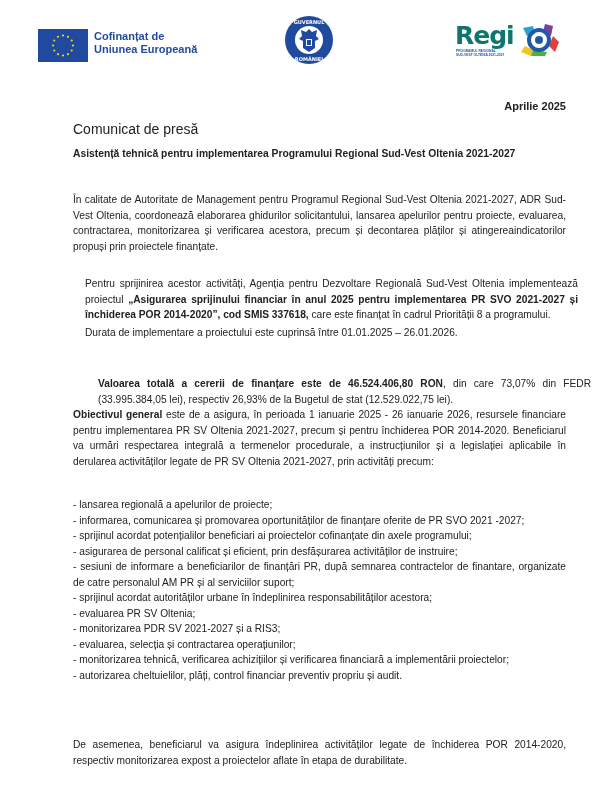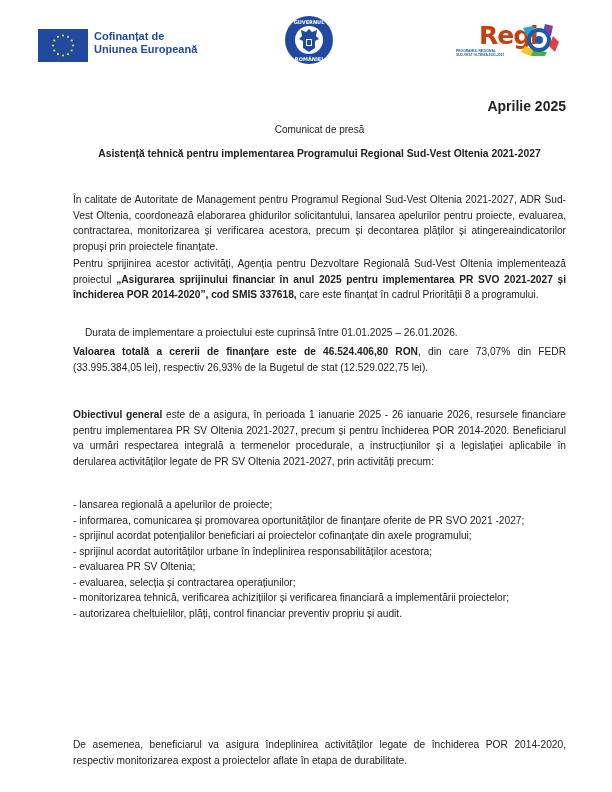--- a/index.html
+++ b/index.html
@@ -5,36 +5,36 @@
   html, body { margin: 0; padding: 0; background: #ffffff; }
   body { width: 612px; height: 792px; position: relative; overflow: hidden;
          font-family: "Liberation Sans", sans-serif; color: #1a1a1a; }
   .header { position: absolute; top: 0; left: 0; width: 612px; height: 90px; }
   .eu-flag { position: absolute; left: 38px; top: 29px; width: 50px; height: 33px; }
   .eu-text { position: absolute; left: 94px; top: 30px; font-family: "Liberation Sans", sans-serif;
              font-weight: bold; font-size: 11px; line-height: 13px; color: #1f4a9e; }
   .gov-logo { position: absolute; left: 284px; top: 15px; width: 50px; height: 50px; }
   .regio-logo { position: absolute; left: 455px; top: 22px; width: 104px; height: 40px; }
   .regio-word { position: absolute; left: 0; top: 0; font-family: "DejaVu Sans", sans-serif; font-weight: bold;
-                font-size: 25px; color: #c2410c; letter-spacing: -1px; line-height: 28px; margin-left: 24px; }
+                font-size: 25px; color: #0f766e; letter-spacing: -1px; line-height: 28px; }
   .regio-sub { position: absolute; left: 1px; top: 27px; font-family: "Liberation Sans", sans-serif; font-size: 3.3px;
                line-height: 4px; color: #1f5aa6; font-weight: bold; }
   .regio-mark { position: absolute; left: 64px; top: 2px; width: 40px; height: 32px; }
 
   .doc { position: absolute; left: 73px; top: 0; width: 493px;
          font-family: "Liberation Sans", sans-serif; font-size: 10.2px; line-height: 15.6px; color: #222; }
-  .date { position: absolute; right: 0; top: 99px; font-weight: bold; font-size: 14px; }
-  .kicker { position: absolute; left: 0; width: 493px; top: 122px; text-align: center; font-size: 10px; }
-  .title { position: absolute; left: 0; width: 493px; top: 146px; text-align: center; font-weight: bold; font-size: 10.3px; }
+  .date { position: absolute; right: 0; top: 99px; font-weight: bold; font-size: 11px; }
+  .kicker { position: absolute; left: 0; width: 493px; top: 122px; text-align: left; font-size: 14px; }
+  .title { position: absolute; left: 0; width: 493px; top: 146px; font-weight: bold; font-size: 10.3px; }
   .p { position: absolute; left: 0; width: 493px; margin: 0; text-align: justify; }
   .p b { font-weight: bold; }
   .p1 { top: 192px; }
-  .p2 { top: 256px; }
+  .p2 { top: 276px; margin-left: 12px; }
   .p3 { top: 325px; padding-left: 12px; }
-  .p4 { top: 344px; }
+  .p4 { top: 376px; margin-left: 25px; }
   .p5 { top: 407px; }
   .list { position: absolute; left: 0; top: 497px; width: 493px; margin: 0; padding: 0; list-style: none; }
   .list li { margin: 0; padding: 0; text-align: justify; line-height: 15.5px; }
   .p6 { top: 737px; }
 </style>
 </head>
 <body>
 
 <div class="header">
   <svg class="eu-flag" viewBox="0 0 50 33">
@@ -101,21 +101,24 @@
   <p class="p p3">Durata de implementare a proiectului este cuprinsă între 01.01.2025 – 26.01.2026.</p>
 
   <p class="p p4"><b>Valoarea totală a cererii de finanțare este de 46.524.406,80 RON</b><span>, din care 73,07% din FEDR (33.995.384,05 lei), respectiv 26,93% de la Bugetul de stat (12.529.022,75 lei).</span></p>
 
   <p class="p p5"><b>Obiectivul general</b><span> este de a asigura, în perioada 1 ianuarie 2025 - 26 ianuarie 2026, resursele financiare pentru implementarea PR SV Oltenia 2021-2027, precum și pentru închiderea POR 2014-2020. Beneficiarul va urmări respectarea integrală a termenelor procedurale, a instrucțiunilor și a legislației aplicabile în derularea activităților legate de PR SV Oltenia 2021-2027, prin activități precum:</span></p>
 
   <ul class="list">
     <li>- lansarea regională a apelurilor de proiecte;</li>
     <li>- informarea, comunicarea și promovarea oportunităților de finanțare oferite de PR SVO 2021 -2027;</li>
     <li>- sprijinul acordat potențialilor beneficiari ai proiectelor cofinanțate din axele programului;</li>
+    <li>- asigurarea de personal calificat și eficient, prin desfășurarea activităților de instruire;</li>
+    <li>- sesiuni de informare a beneficiarilor de finanțări PR, după semnarea contractelor de finantare, organizate de catre personalul AM PR și al serviciilor suport;</li>
     <li>- sprijinul acordat autorităților urbane în îndeplinirea responsabilităților acestora;</li>
     <li>- evaluarea PR SV Oltenia;</li>
+    <li>- monitorizarea PDR SV 2021-2027 și a RIS3;</li>
     <li>- evaluarea, selecția și contractarea operațiunilor;</li>
     <li>- monitorizarea tehnică, verificarea achizițiilor și verificarea financiară a implementării proiectelor;</li>
     <li>- autorizarea cheltuielilor, plăți, control financiar preventiv propriu și audit.</li>
   </ul>
 
   <p class="p p6">De asemenea, beneficiarul va asigura îndeplinirea activităților legate de închiderea POR 2014-2020, respectiv monitorizarea expost a proiectelor aflate în etapa de durabilitate.</p>
 </div>
 
 </body></html>

